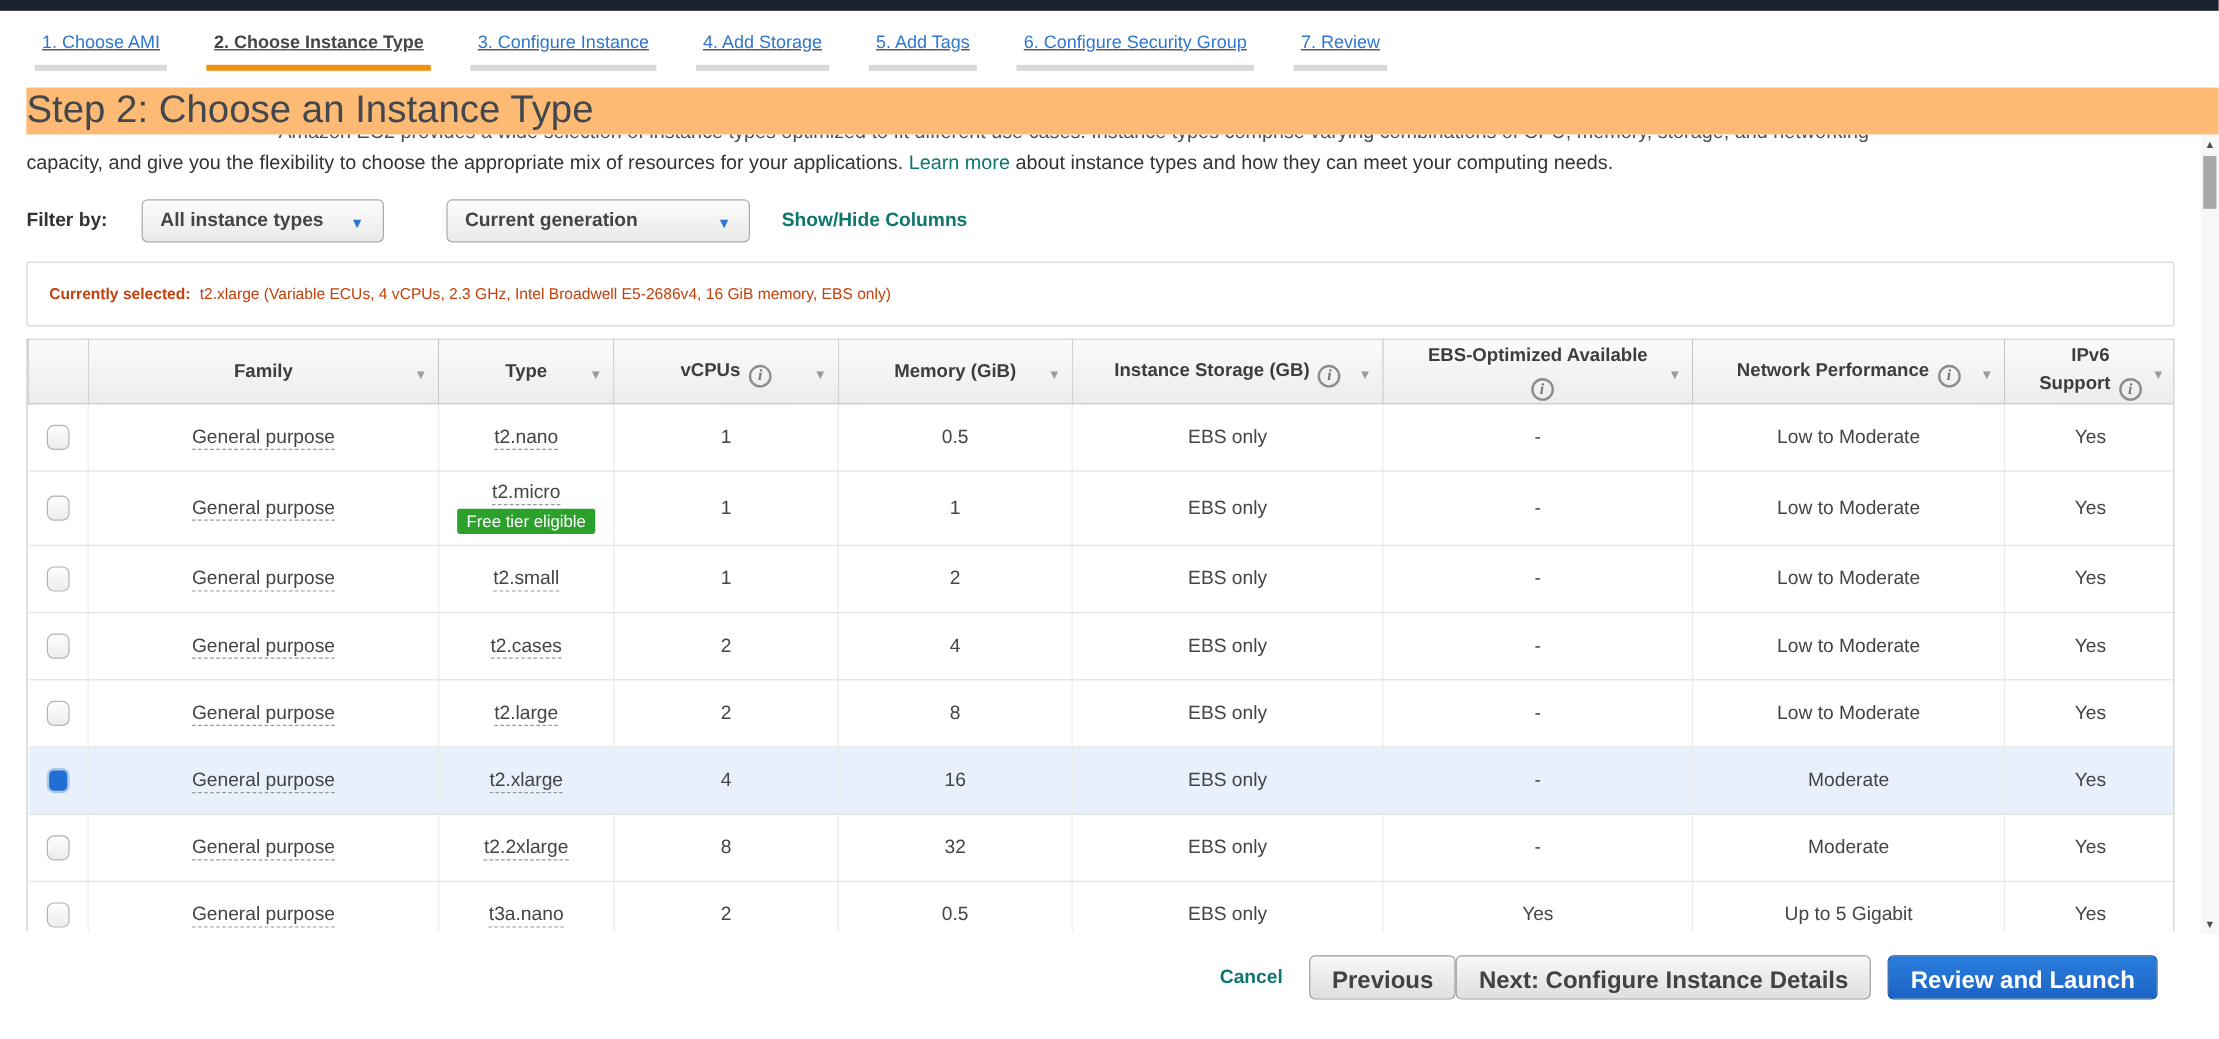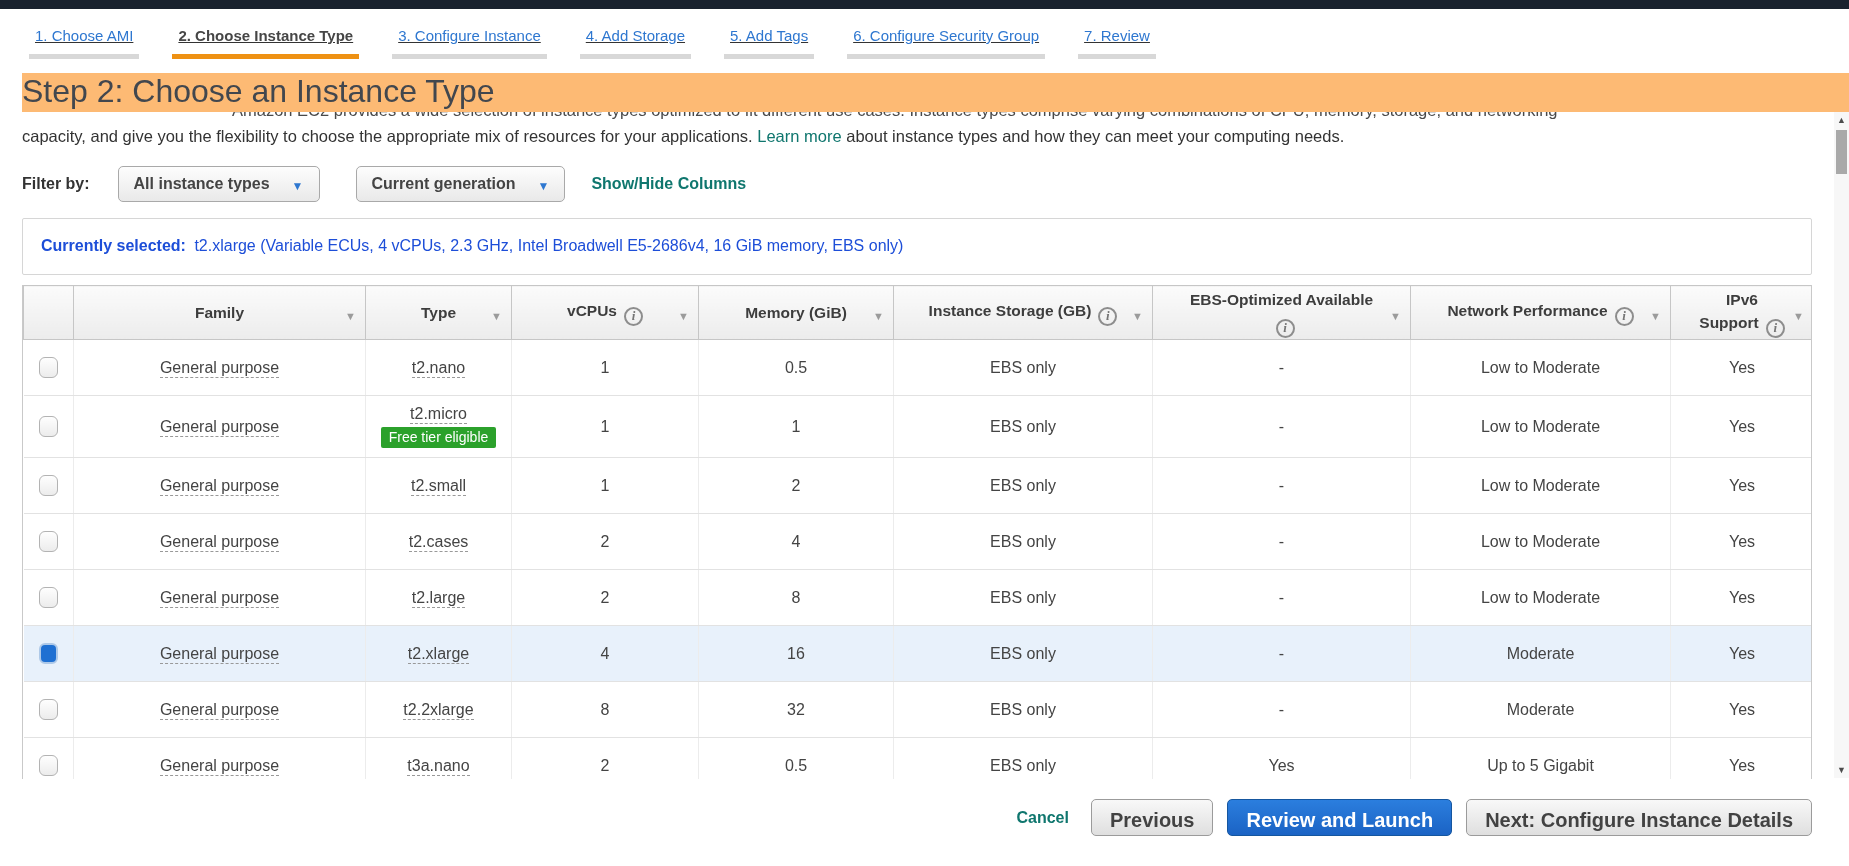--- a/index.html
+++ b/index.html
@@ -29,28 +29,28 @@
   a.link { color:#0f766e; text-decoration:none; cursor:pointer;text-align:center; }
 
   
   .filterbar { margin:19px 0 0 22px; display:flex; align-items:center; }
   .flabel { font-weight:bold; font-size:16px; color:#333; }
   .dd {
     display:flex; align-items:flex-end; margin-left:28px; padding:8px 15px;
     background:linear-gradient(#fdfdfd,#e9e9e9); border:1px solid #a9a9a9; border-radius:5px;
     font-size:16px; font-weight:bold; color:#444; cursor:pointer;
   }
-  .dd + .dd { margin-left:36px; }
+  .dd + .dd { margin-left:52px;gap:44px; }
   .dd .chev { color:#2e77d0; font-size:12px; margin-left:22px; }
   .showhide { margin-left:26px; font-weight:bold; font-size:16px; }
 
   
   .summary {
     margin:16px 0 0 22px; width:1790px; border:1px solid #d6d6d6; border-radius:2px;
-    padding:18px 18px 19px; font-size:16px; color:#1d4ed8;
+    padding:18px 18px 19px; font-size:13px; color:#c2410c;
   }
   .summary b { margin-right:4px; }
 
   
   .tablewrap {
     margin:10px 0 0 22px; width:1790px; height:494px; overflow:hidden;
     border-left:1px solid #c9c9c9; border-right:1px solid #c9c9c9;
   }
   table { border-collapse:collapse; width:1790px; table-layout:fixed; }
   th {
@@ -293,21 +293,21 @@
           <td>Up to 5 Gigabit</td>
           <td>Yes</td>
         </tr>
       </tbody>
   </table>
 </div>
 
 <div class="footer">
   <a class="link cancel">Cancel</a>
   <button class="btn gray">Previous</button>
+  <button class="btn gray">Next: Configure Instance Details</button>
   <button class="btn primary">Review and Launch</button>
-  <button class="btn gray">Next: Configure Instance Details</button>
 </div>
 
 <div class="sbar">
   <div class="sb-btn sb-up">▲</div>
   <div class="sb-thumb"></div>
   <div class="sb-btn sb-down">▼</div>
 </div>
 
 </body></html>

